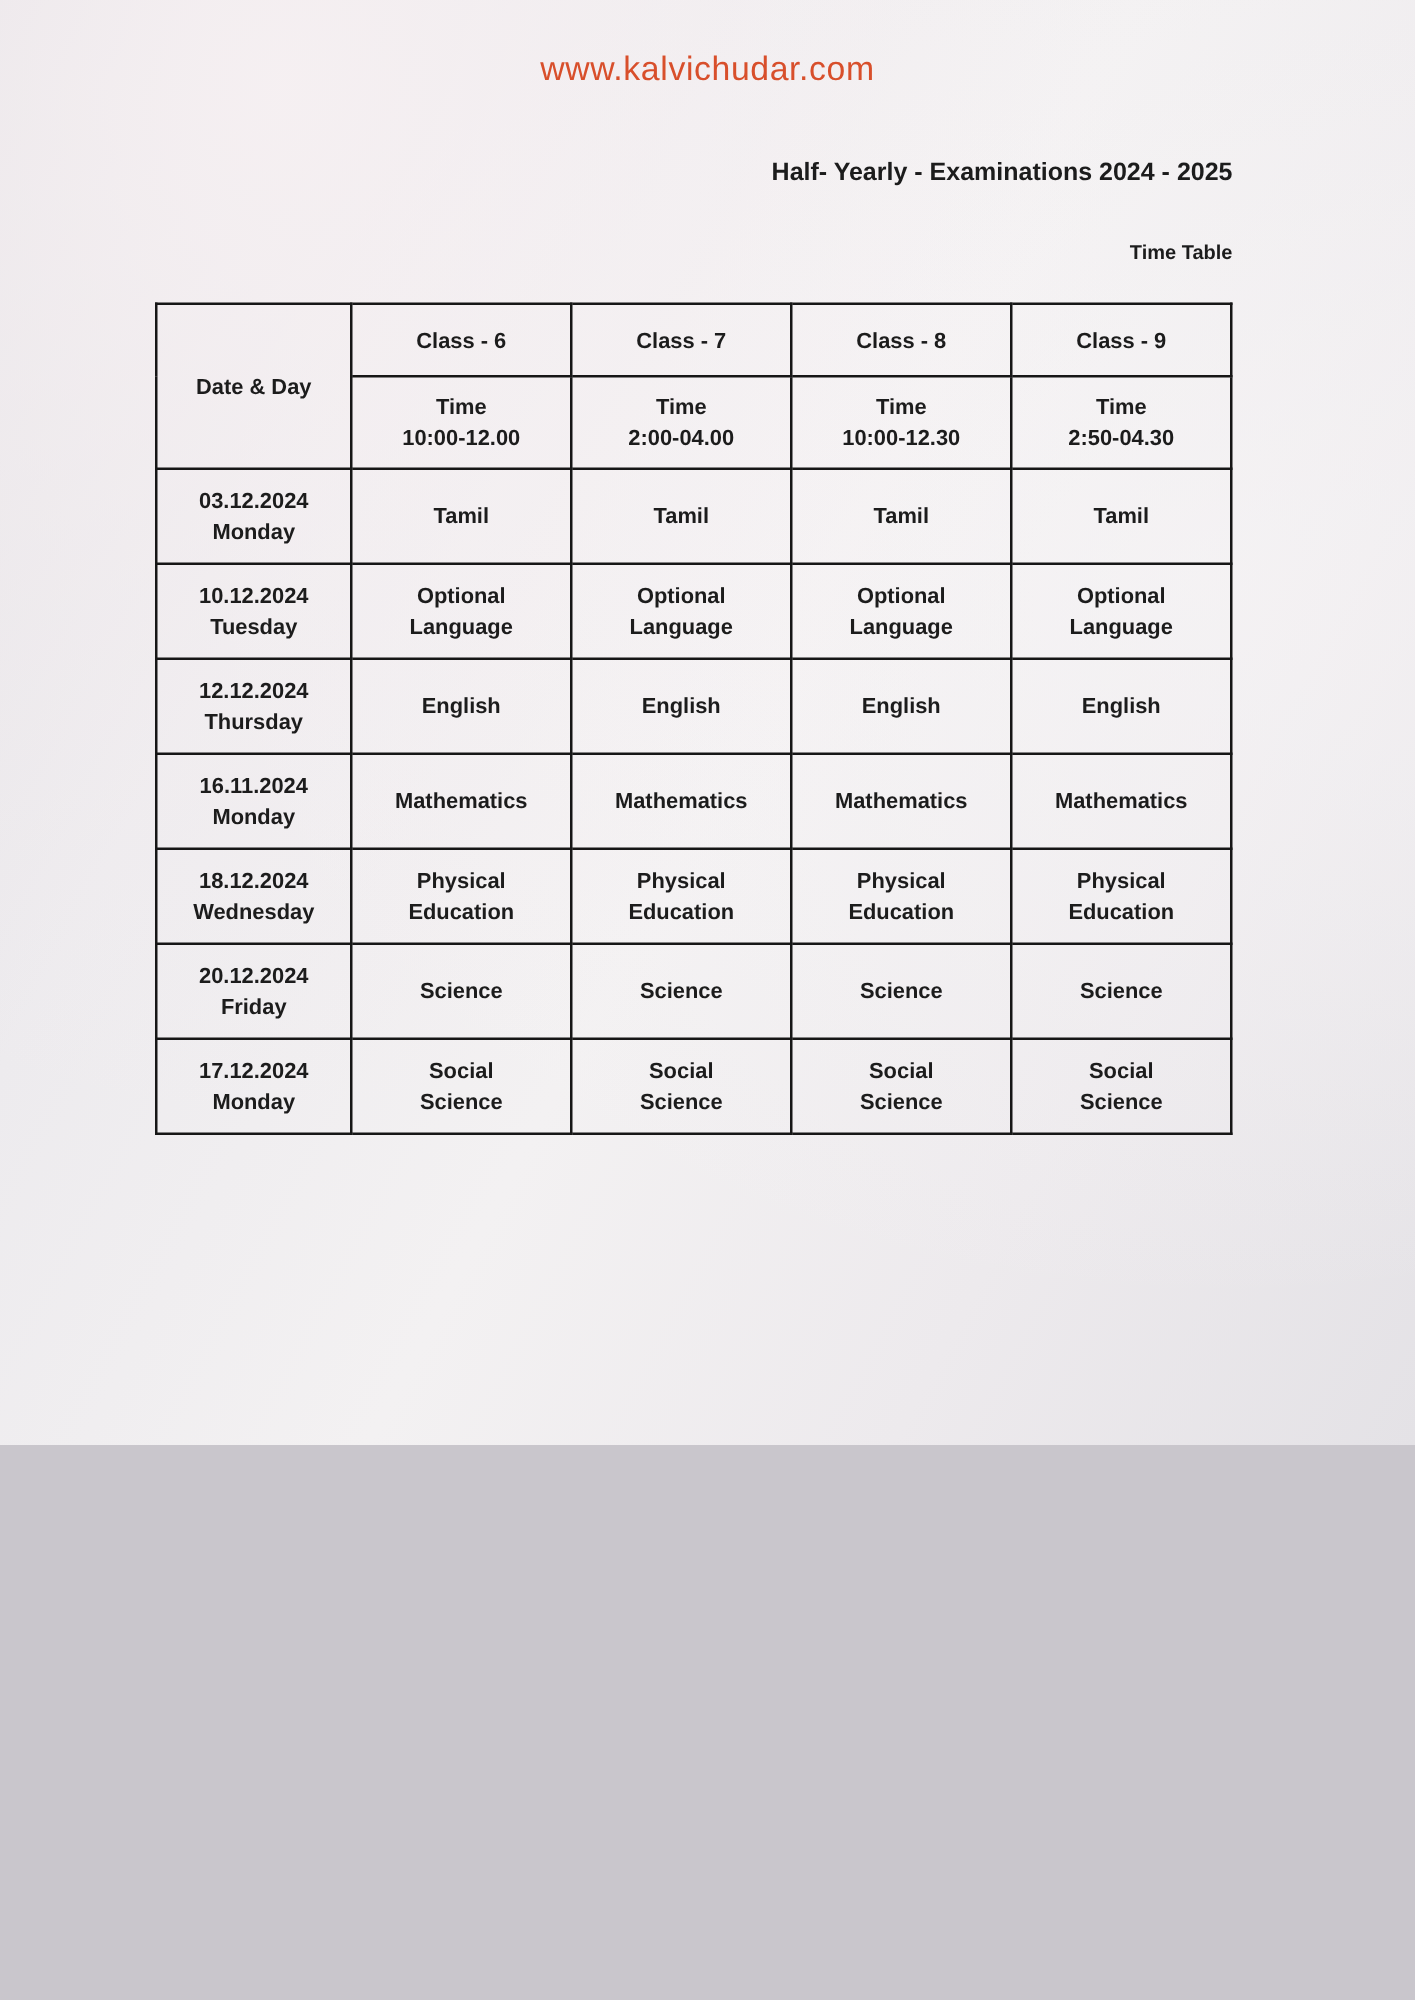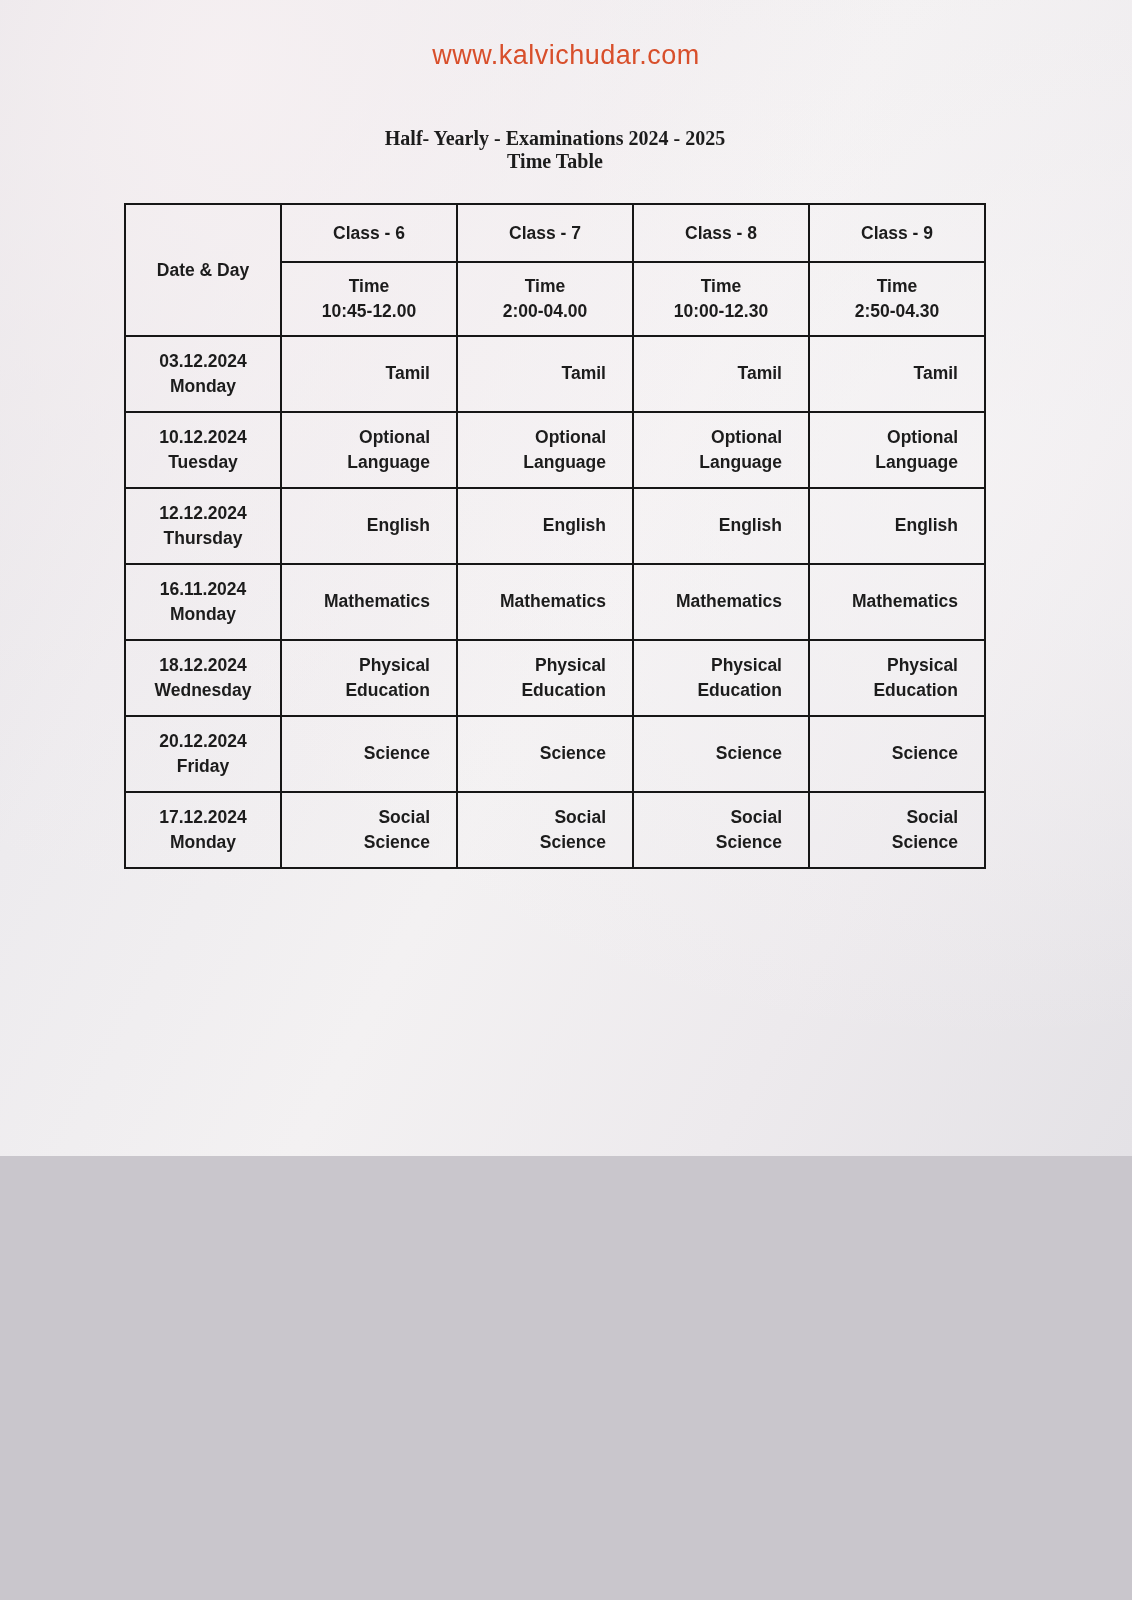--- a/index.html
+++ b/index.html
@@ -19,24 +19,24 @@
   }
 
   .site-link {
     text-align: center;
     padding-top: 40px;
     font-size: 27px;
     color: #d84f2b;
     letter-spacing: .5px;
   }
 
-  .headings { width: 862px; margin: 0 0 0 124px; text-align: center; font-family: Liberation Serif, serif; }
+  .headings { width: 862px; margin: 0 0 0 124px; text-align: right; }
   .title   { margin-top: 56px; font-size: 20px; font-weight: bold; }
   .classes { margin-top: 7px;  font-size: 20px; font-weight: bold; }
-  .tt-label{ font-size: 20px; font-weight: bold; }
+  .tt-label{ margin-top: 44px; font-size: 16px; font-weight: bold; }
 
   table.timetable {
     margin: 30px 0 0 124px;
     border-collapse: collapse;
     width: 862px;
     table-layout: fixed;
   }
   .timetable th, .timetable td {
     border: 2px solid #161616;
     font-size: 17.5px;
@@ -47,21 +47,21 @@
     padding: 6px 4px;
     background: transparent;
   }
   col.c-date { width: 156px; }
 
   .row-class th { height: 44px; border-radius: 20px; }
   .row-time  th { height: 60px; }
   tbody th, tbody td { height: 62px; }
 
   .two-line span { display: block; line-height: 1.45; }
-  td.subject { padding: 6px 26px; line-height: 1.45; text-align: right; }
+  td.subject { padding: 6px 26px; line-height: 1.45; }
 
   .artifact  { position: absolute; left: 845px; top: 1497px; width: 50px; height: 10px;
                background: #8f8c97; border-radius: 5px; filter: blur(2px); opacity: .75; }
   .artifact2 { position: absolute; left: 850px; top: 1538px; width: 64px; height: 18px;
                background: #b7b4bd; border-radius: 7px; filter: blur(3px); opacity: .65; }
 </style>
 </head>
 <body>
 
 <div class="page">
@@ -85,21 +85,21 @@
       <tr class="row-class">
         <th rowspan="2">Date &amp; Day</th>
         <th>Class - 6</th>
         <th>Class - 7</th>
         <th>Class - 8</th>
         <th>Class - 9</th>
       </tr>
       <tr class="row-time">
         <th class="two-line">
           <span>Time</span>
-          <span>10:45-12.00</span>
+          <span>10:00-12.00</span>
         </th>
         <th class="two-line">
           <span>Time</span>
           <span>2:00-04.00</span>
         </th>
         <th class="two-line">
           <span>Time</span>
           <span>10:00-12.30</span>
         </th>
         <th class="two-line">

